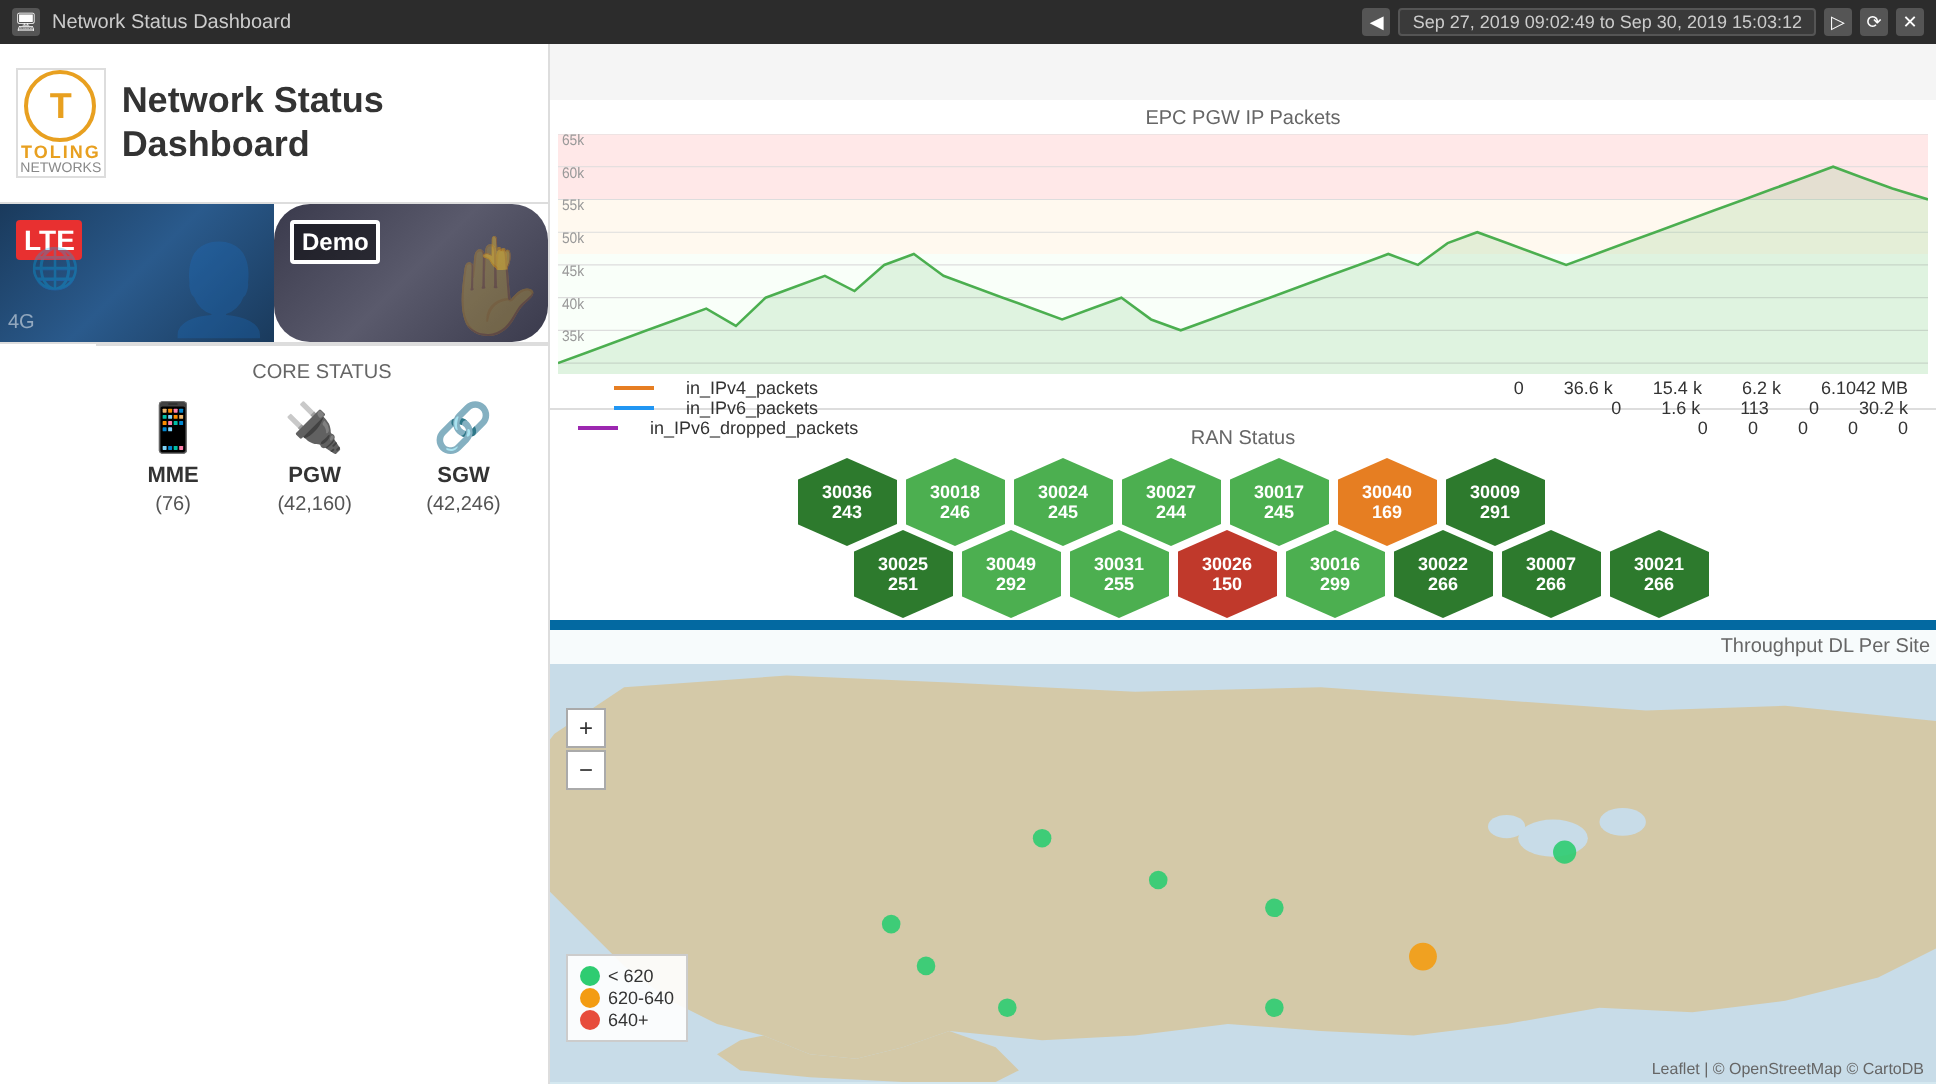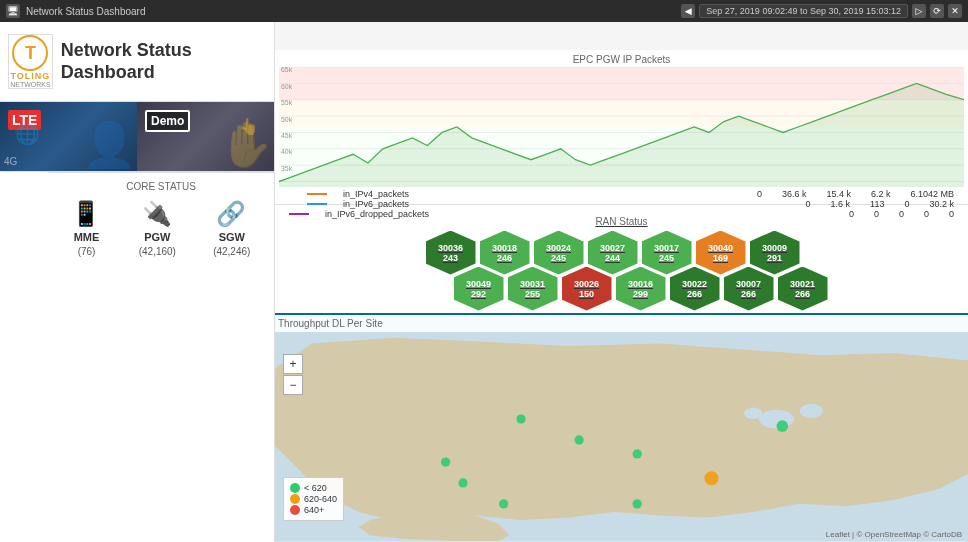--- a/index.html
+++ b/index.html
@@ -31,21 +31,21 @@
     .header-section { display: flex; align-items: center; padding: 8px; border-bottom: 1px solid #ddd; height: 80px; }
     .logo-box { width: 50px; height: 55px; border: 1px solid #ddd; display: flex; flex-direction: column; align-items: center; justify-content: center; margin-right: 8px; }
     .logo-text { font-size: 9px; color: #e8a020; font-weight: bold; letter-spacing: 1px; }
     .logo-sub { font-size: 7px; color: #888; }
     .dashboard-title { font-size: 18px; font-weight: bold; color: #333; line-height: 1.2; }
 
     
     .image-strip { height: 70px; display: flex; overflow: hidden; border-bottom: 1px solid #ddd; }
     .img-box { flex: 1; background: #555; position: relative; overflow: hidden; }
     .img-box-lte { background: linear-gradient(135deg, #1a3a5c 0%, #2a5a8c 50%, #1a3a5c 100%); }
-    .img-box-demo { background: linear-gradient(135deg, #3a3a4c 0%, #5a5a6c 50%, #3a3a4c 100%); }
+    .img-box-demo { background: linear-gradient(135deg, #3a3a4c 0%, #5a5a6c 50%, #3a3a4c 100%); border-radius: 18px; }
     .img-badge { position: absolute; top: 8px; left: 8px; background: #e83030; color: #fff; font-size: 14px; font-weight: bold; padding: 2px 4px; border-radius: 2px; }
     .img-badge-demo { background: rgba(0,0,0,0.5); border: 2px solid #fff; color: #fff; font-size: 12px; }
 
     
     .core-status { border-top: 1px solid #ddd; padding: 8px 0 4px; margin-left: 48px; }
     .core-status-title { text-align: center; font-size: 10px; color: #666; margin-bottom: 8px; }
     .core-items { display: flex; justify-content: space-around; padding: 0 5px; }
     .core-item { display: flex; flex-direction: column; align-items: center; gap: 3px; }
     .core-icon { font-size: 24px; color: #333; }
     .core-label { font-size: 11px; font-weight: bold; color: #333; }
@@ -53,38 +53,38 @@
 
     
     .right-panel { flex: 1; display: flex; flex-direction: column; background: #f5f5f5; }
 
     
     .chart-area { background: #fff; border-bottom: 1px solid #ddd; height: 155px; padding: 4px; position: relative; margin-top: 28px; }
     .chart-title { text-align: center; font-size: 10px; color: #666; margin-bottom: 2px; }
     .chart-container { height: 120px; position: relative; overflow: hidden; }
 
     
-    .middle-row { display: flex; height: 110px; background: #fff; border-bottom: 2px solid #0369a1; text-decoration: underline; }
+    .middle-row { display: flex; height: 110px; background: #fff; border-bottom: 5px solid #0369a1; }
     .ran-title { text-align: center; font-size: 10px; color: #666; margin-bottom: 4px; }
 
     
     .hex-grid { display: flex; flex-direction: column; align-items: flex-start; padding-left: 10px; }
     .hex-row { display: flex; margin-bottom: -8px; }
     .hex-row.offset { margin-left: 28px; }
     .hex { width: 50px; height: 44px; position: relative; margin: 0 2px; display: flex; flex-direction: column; align-items: center; justify-content: center; clip-path: polygon(50% 0%, 100% 25%, 100% 75%, 50% 100%, 0% 75%, 0% 25%); font-size: 9px; font-weight: bold; color: #fff; cursor: pointer; }
     .hex-id { font-size: 9px; font-weight: bold; }
     .hex-val { font-size: 9px; }
     .hex-green-dark { background: #2d7a2d; }
     .hex-green { background: #4caf50; }
     .hex-orange { background: #e67e22; }
     .hex-red { background: #c0392b; }
 
     
     .map-area { flex: 1; position: relative; background: #d4e8f0; overflow: hidden; }
-    .map-title { text-align: left; font-size: 10px; color: #666; padding: 3px; background: rgba(255,255,255,0.8); position: relative; z-index: 2; }
+    .map-title { text-align: right; font-size: 10px; color: #666; padding: 3px; background: rgba(255,255,255,0.8); position: relative; z-index: 2; }
     .map-canvas { width: 100%; height: calc(100% - 18px); position: relative; }
     
     .map-legend { position: absolute; bottom: 20px; left: 8px; background: rgba(255,255,255,0.9); border: 1px solid #ccc; padding: 4px 6px; font-size: 9px; z-index: 3; }
     .map-legend-item { display: flex; align-items: center; gap: 4px; margin: 1px 0; }
     .map-legend-dot { width: 10px; height: 10px; border-radius: 50%; }
     .map-attribution { position: absolute; bottom: 2px; right: 6px; font-size: 8px; color: #666; z-index: 3; }
     .map-controls { position: absolute; top: 22px; left: 8px; z-index: 3; display: flex; flex-direction: column; gap: 1px; }
     .map-ctrl-btn { width: 20px; height: 20px; background: #fff; border: 1px solid #aaa; display: flex; align-items: center; justify-content: center; font-size: 12px; cursor: pointer; }
 
     
@@ -272,20 +272,24 @@
                   <div class="hex-id">30040</div>
                   <div class="hex-val">169</div>
                 </div>
               <div class="hex hex-green-dark">
                   <div class="hex-id">30009</div>
                   <div class="hex-val">291</div>
                 </div>
             </div>
 
             <div class="hex-row offset">
+              <div class="hex hex-green-dark">
+                  <div class="hex-id">30025</div>
+                  <div class="hex-val">251</div>
+                </div>
               <div class="hex hex-green">
                   <div class="hex-id">30049</div>
                   <div class="hex-val">292</div>
                 </div>
               <div class="hex hex-green">
                   <div class="hex-id">30031</div>
                   <div class="hex-val">255</div>
                 </div>
               <div class="hex hex-red">
                   <div class="hex-id">30026</div>

